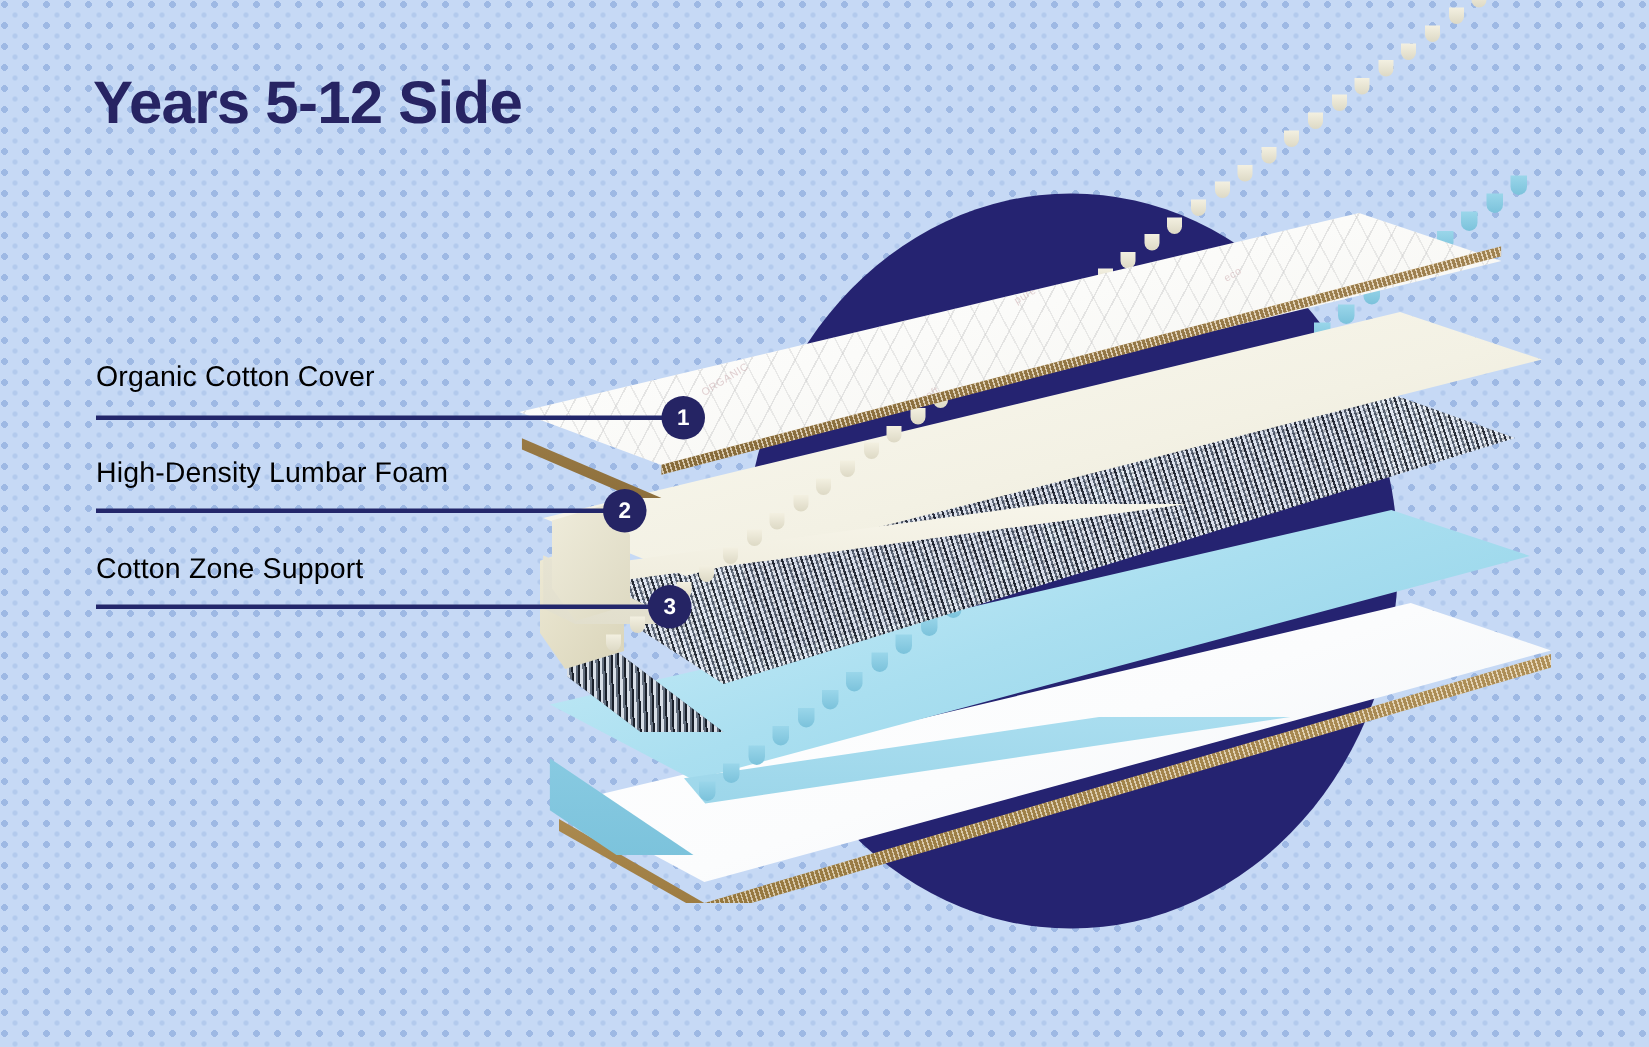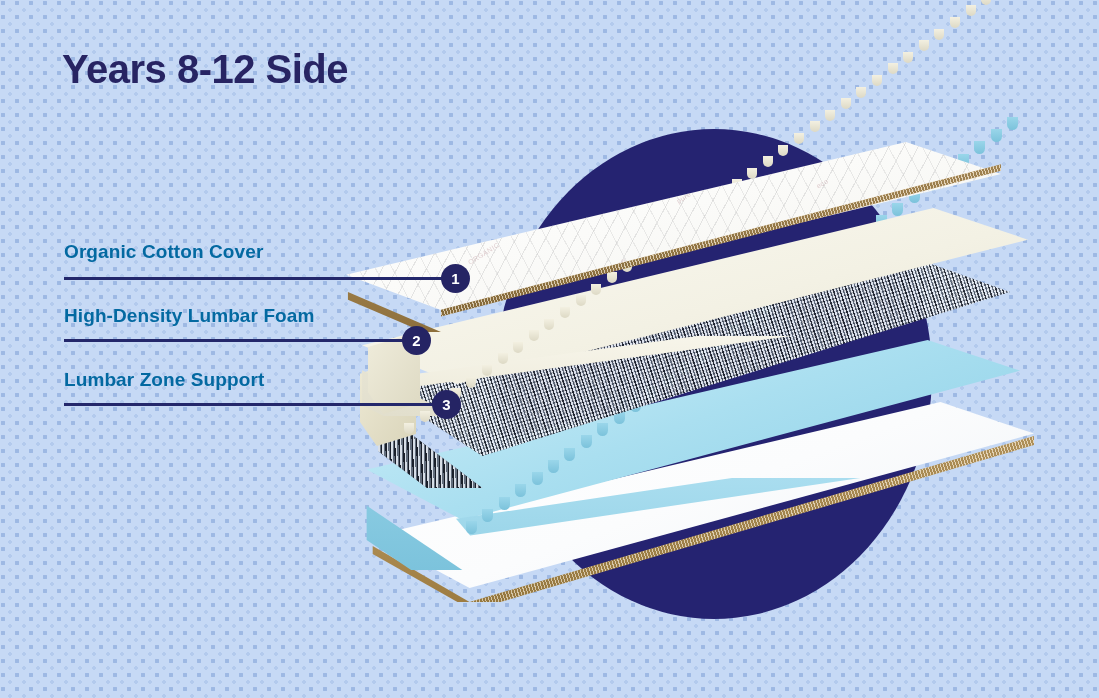--- a/index.html
+++ b/index.html
@@ -206,22 +206,22 @@
   #base-gold-right::after{
     content:""; position:absolute; inset:0;
     background:repeating-linear-gradient(72deg, rgba(255,255,255,.5) 0 1px, rgba(90,65,25,.25) 1px 3px);
     clip-path:polygon(15.5% 100%, 100% 17%, 100% 21.5%, 15.6% 104.5%);
   }
 
   
   .callout{ position:absolute; }
   .callout-label{
     position:absolute;
-    font-size:19px; font-weight:bold;
-    color:#0369a1;
+    font-size:19px; font-weight:normal;
+    color:#000000;
     white-space:nowrap;
     letter-spacing:.1px;
   }
   .callout-line{
     position:absolute;
     height:3px;
     background:#23276b;
   }
   .callout-badge{
     position:absolute;
@@ -356,31 +356,31 @@
           <div class="quilt-mark" style="left: 520px; top: 82px; transform: rotate(-32deg);">breathe</div>
           <div class="quilt-mark" style="left: 240px; top: 20px; transform: rotate(-31deg);">natural</div>
         </div>
     </div>
     <div id="cover-goldedge"></div>
     <div id="cover-leftedge"></div>
   </div>
 
 </div>
 
-<div id="title">Years 8-12 Side</div>
+<div id="title">Years 5-12 Side</div>
 
 <div class="callout">
   <div class="callout-label" style="left:64px; top:241px;">Organic Cotton Cover</div>
   <div class="callout-line" style="left:64px; top:277px; width:392px;"></div>
   <div class="callout-badge" style="left:441px; top:264px;">1</div>
 </div>
 
 <div class="callout">
   <div class="callout-label" style="left:64px; top:305px;">High-Density Lumbar Foam</div>
   <div class="callout-line" style="left:64px; top:339px; width:354px;"></div>
   <div class="callout-badge" style="left:402px; top:326px;">2</div>
 </div>
 
 <div class="callout">
-  <div class="callout-label" style="left:64px; top:369px;">Lumbar Zone Support</div>
+  <div class="callout-label" style="left:64px; top:369px;">Cotton Zone Support</div>
   <div class="callout-line" style="left:64px; top:403px; width:384px;"></div>
   <div class="callout-badge" style="left:432px; top:390px;">3</div>
 </div>
 
 </body></html>

